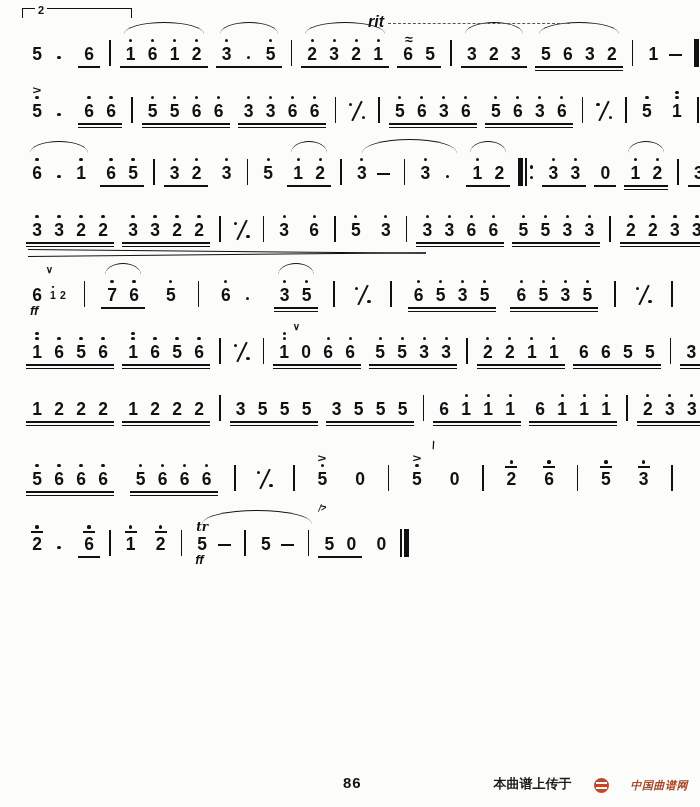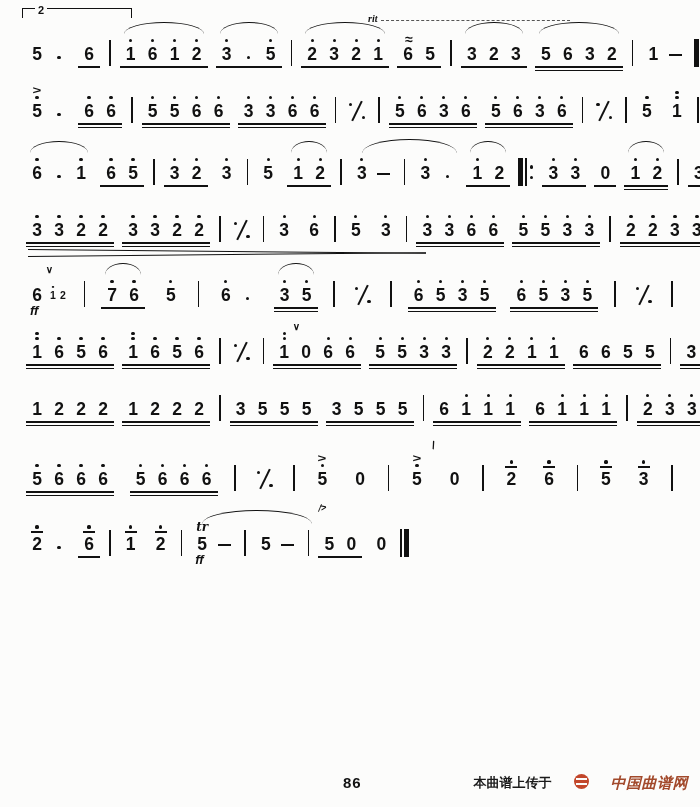--- a/index.html
+++ b/index.html
@@ -49,35 +49,35 @@
   .acc{font-weight:700;font-size:10px;transform:scaleX(1.5);line-height:1;}
   .trem{font-weight:700;font-size:14px;line-height:8px;letter-spacing:-2px;}
   .trlbl{font-style:italic;font-weight:700;font-size:12px;font-family:"DejaVu Serif",serif;line-height:1;}
   .breath{position:absolute;top:2px;right:-8px;font-size:10px;font-weight:700;z-index:4;}
   .bk{position:absolute;top:-7px;right:-10px;font-size:11px;font-weight:700;transform:rotate(14deg);z-index:4;}
   .orn{position:absolute;top:-9px;left:-2px;font-size:10px;font-weight:700;transform:rotate(-10deg);z-index:4;white-space:nowrap;}
   .dyn{position:absolute;bottom:-13px;left:1px;font-style:italic;font-weight:700;font-size:13px;
        font-family:Liberation Sans, sans-serif;z-index:4;}
   .grace{transform:scale(.6);transform-origin:center bottom;margin:0 -3px 4px;align-self:flex-end;}
   .ritwrap{position:absolute;top:-7px;left:368px;width:202px;display:flex;align-items:center;gap:4px;z-index:5;}
-  .ritlbl{font-style:italic;font-weight:700;font-size:10px;font-family:Liberation Serif, serif;line-height:1;}
+  .ritlbl{font-style:italic;font-weight:700;font-size:16px;font-family:Liberation Sans, sans-serif;line-height:1;}
   .ritdash{flex:1;border-top:1.6px dashed #555;margin-top:2px;}
   .hairpin{position:absolute;left:28px;bottom:-7px;width:398px;height:9px;z-index:2;}
   .hl1,.hl2{position:absolute;left:0;width:100%;height:0;border-top:1.5px solid #111;transform-origin:left center;}
   .hl1{top:0;transform:rotate(0.55deg);}
   .hl2{top:7px;transform:rotate(-0.55deg);}
 
   .pageno{position:absolute;left:343px;bottom:16px;font-weight:700;font-size:15px;letter-spacing:1px;}
-  .footer{position:absolute;right:12px;bottom:14px;display:flex;align-items:flex-start;gap:22px;}
+  .footer{position:absolute;right:12px;bottom:14px;display:flex;align-items:flex-end;gap:22px;}
   .fprefix{font-weight:700;font-size:13px;color:#1a1a1a;}
   .flogo{width:15px;height:15px;border-radius:50%;background:#c2462a;position:relative;flex:none;}
   .flogo i{position:absolute;left:2px;right:2px;height:2px;background:#fcfcfb;}
   .flogo i:nth-child(1){top:4px;}
   .flogo i:nth-child(2){top:9px;}
-  .fbrand{font-style:italic;font-weight:700;font-size:15px;color:#a2492b;
+  .fbrand{font-style:italic;font-weight:700;font-size:11px;color:#a2492b;
           font-family:"DejaVu Serif",serif;letter-spacing:.5px;}
 </style>
 </head>
 <body>
 
 <div class="sheet">
   <div class="score" id="score">
       <div class="line">
         <div class="grp">
           <div class="volta">

